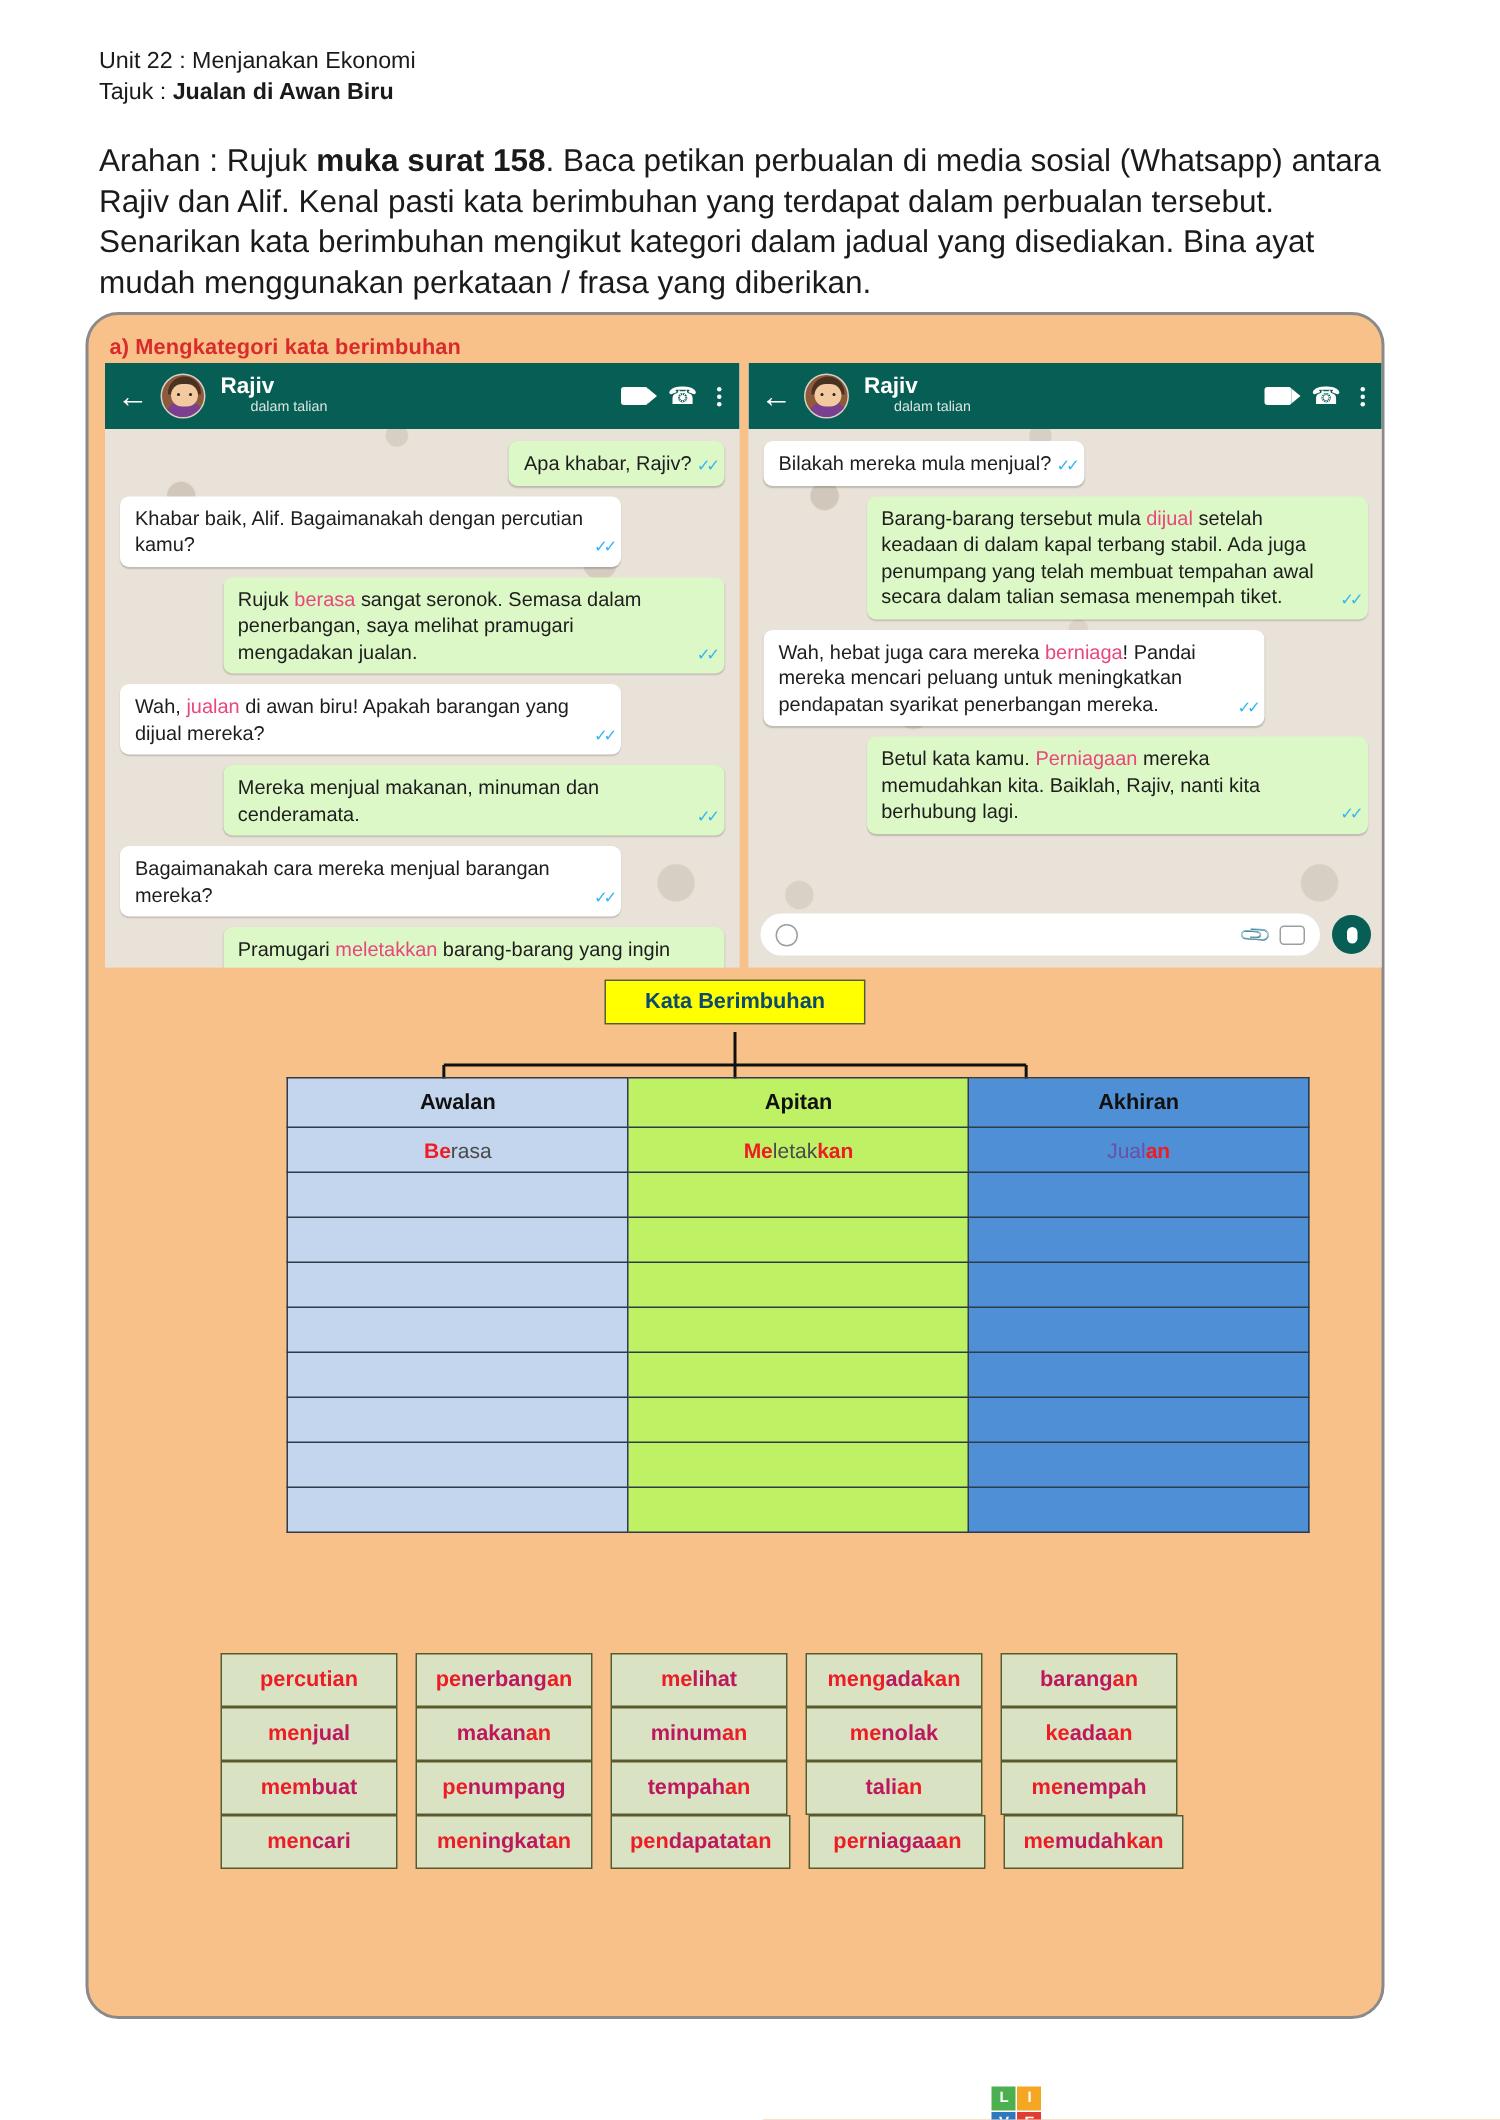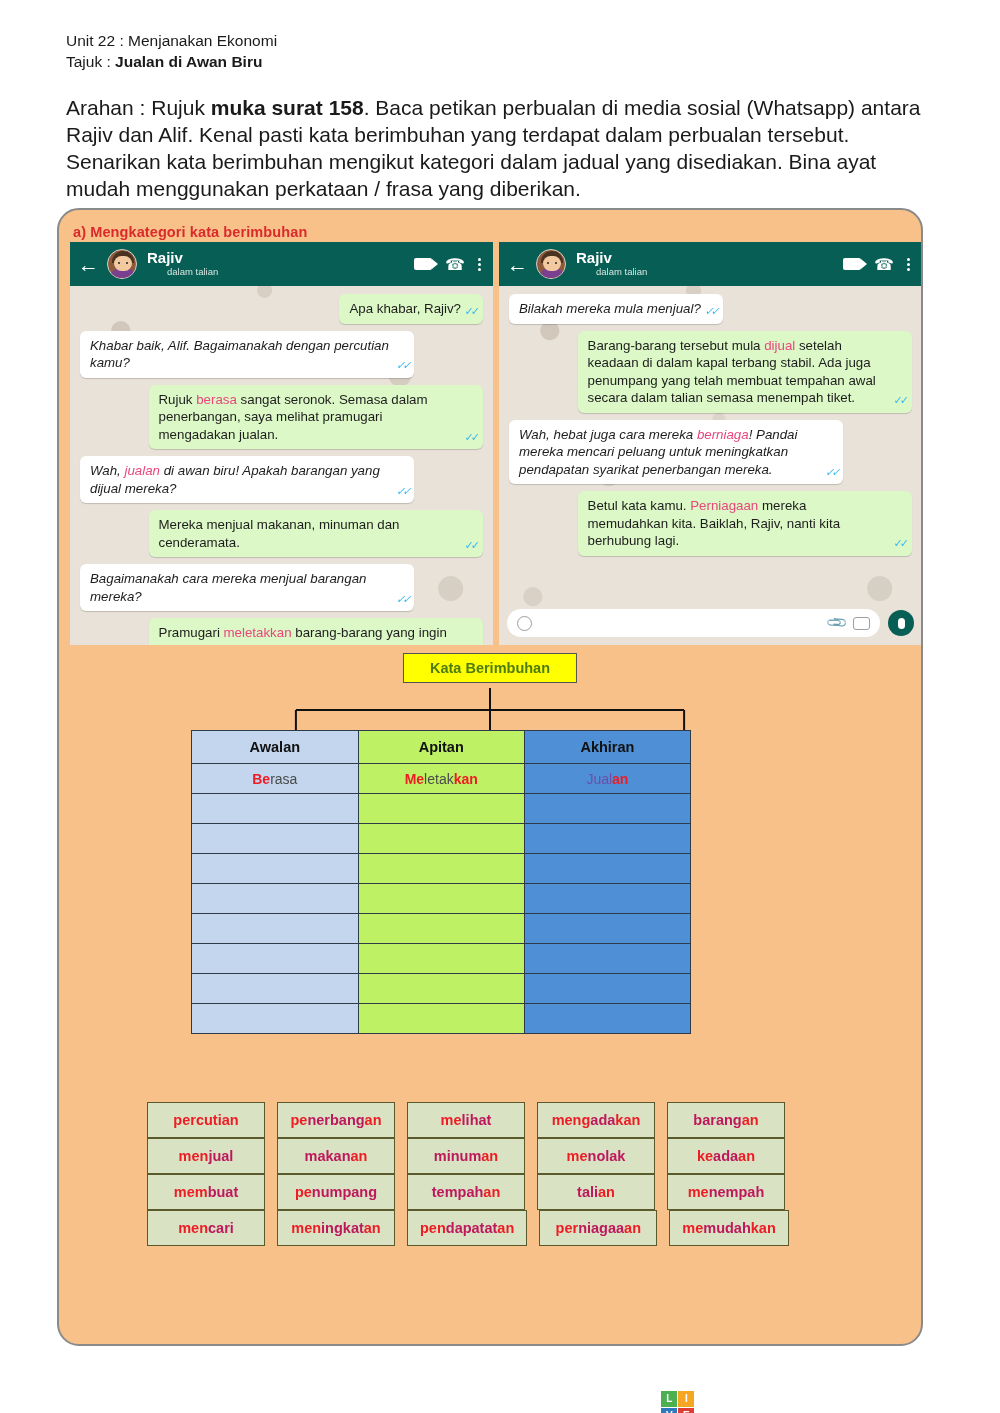--- a/index.html
+++ b/index.html
@@ -85,21 +85,21 @@
   .ic-dots i { width:3px; height:3px; background:#fff; border-radius:50%; display:block; }
 
   .msgs { position: relative; z-index: 2; padding: 8px 10px 0 10px; display: flex; flex-direction: column; gap: 7px; }
   .bubble {
     max-width: 83%; padding: 6px 22px 6px 10px;
     font-size: 13.3px; line-height: 17.5px; color: #1d1d1d;
     position: relative; border-radius: 6px;
     box-shadow: 0 1px 1px rgba(0,0,0,.18);
     word-wrap: break-word;
   }
-  .bubble.in  { background: #ffffff; align-self: flex-start; font-style: italic; }
+  .bubble.in  { background: #ffffff; align-self: flex-start; }
   .bubble.out { background: #dcf8c6; align-self: flex-end; }
   .bubble .tick { position: absolute; right: 6px; bottom: 3px; color: #34b7f1; font-size: 11px; letter-spacing: -3px; }
   .hl { color: #e8467c; text-align: center; }
   .composer {
     position: absolute; left: 8px; right: 8px; bottom: 8px; z-index: 3;
     display: flex; align-items: center; gap: 8px;
   }
   .composer .inputpill {
     flex: 1; height: 28px; background: #fff; border-radius: 16px;
     display: flex; align-items: center; justify-content: space-between; padding: 0 10px;
@@ -109,28 +109,28 @@
   .clip { color: #9aa0a0; font-size: 14px; transform: rotate(-45deg); }
   .cam { width: 17px; height: 13px; border: 1.6px solid #9aa0a0; border-radius: 3px; }
   .micbtn { width: 26px; height: 26px; border-radius: 50%; background: #075e54; display: flex; align-items: center; justify-content: center; }
   .micbtn .m { width: 7px; height: 11px; background: #fff; border-radius: 4px; }
 
   
   .flow { position: absolute; left: 0; top: 440px; width: 100%; height: 120px; }
   .kb-box {
     position: absolute; left: 50%; transform: translateX(-50%); top: 3px;
     background: #ffff00; border: 1.5px solid #555;
-    padding: 6px 26px; font-size: 14.5px; font-weight: bold; color: #4d7c0f; text-align: center;
+    padding: 6px 26px; font-size: 14.5px; font-weight: bold; color: #0c4a6e; text-align: center;
   }
   .flow svg { position: absolute; left: 0; top: 0; width: 100%; height: 120px; }
 
   
   .tbl {
-    position: absolute; left: 132px; top: 520px;
-    width: 500px; border-collapse: collapse;
+    position: absolute; left: 132px; top: 508px;
+    width: 682px; border-collapse: collapse;
     border: 1.5px solid #3b4a5a;
   }
   .tbl td, .tbl th { border: 1.2px solid #2d3b4a; height: 30px; text-align: center; }
   .tbl th { font-size: 14.5px; font-weight: bold; color: #111; height: 33px; }
   .tbl .c1 { background: #c3d6ee; width: 33.4%; }
   .tbl .c2 { background: #bef264; width: 33.3%; margin-top: 48px; }
   .tbl .c3 { background: #4f8fd6; width: 33.3%; }
   .tbl .ex { font-size: 14px; }
   .red { color: #ee1c25; font-weight: bold; }
   .blk { color: #4a4a4a; }

